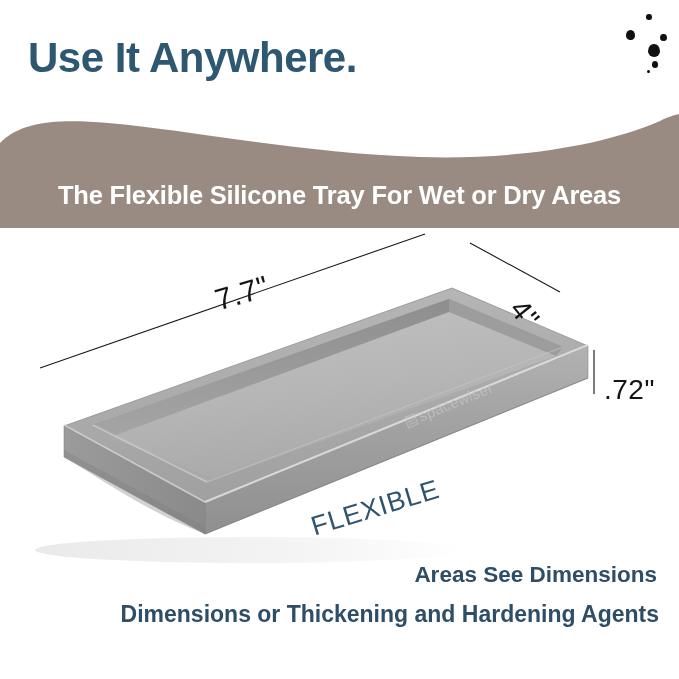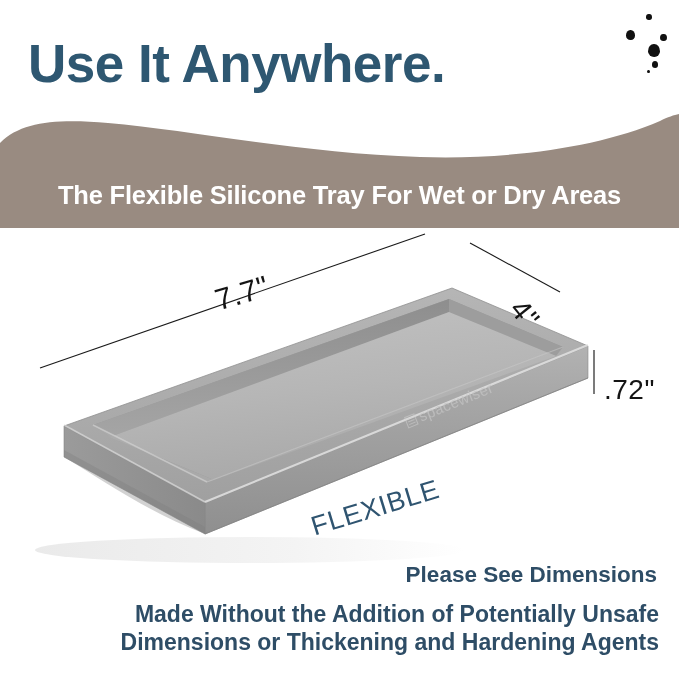--- a/index.html
+++ b/index.html
@@ -15,21 +15,21 @@
     overflow: hidden;
     font-family: "Liberation Sans", sans-serif;
     -webkit-font-smoothing: antialiased;
   }
 
   
   .headline {
     position: absolute;
     left: 28px;
     top: 36px;
-    font-size: 53px;
+    font-size: 42px;
     font-weight: 700;
     letter-spacing: -0.5px;
     color: #2e5771;
     line-height: 1.05;
     white-space: nowrap;
   }
 
   
   .dots-cluster {
     position: absolute;
@@ -277,20 +277,19 @@
     </svg>
 
   </div>
 
   <div class="dim-label dim-len">7.7"</div>
   <div class="dim-label dim-wid">4"</div>
   <div class="dim-label dim-hei">.72"</div>
 
   <div class="flexible-label" style="color: rgb(47, 84, 112);">FLEXIBLE</div>
 
-  <div class="note-see-dims" style="color: rgb(46, 77, 102);">Please See Dimensions</div>
+  <div class="note-see-dims" style="color: rgb(46, 77, 102);">Areas See Dimensions</div>
 
   <div class="note-made-without" style="color: rgb(46, 77, 102);">
-    <span>Made Without the Addition of Potentially Unsafe</span>
     <span>Dimensions or Thickening and Hardening Agents</span>
   </div>
 
 </div>
 
 </body></html>

